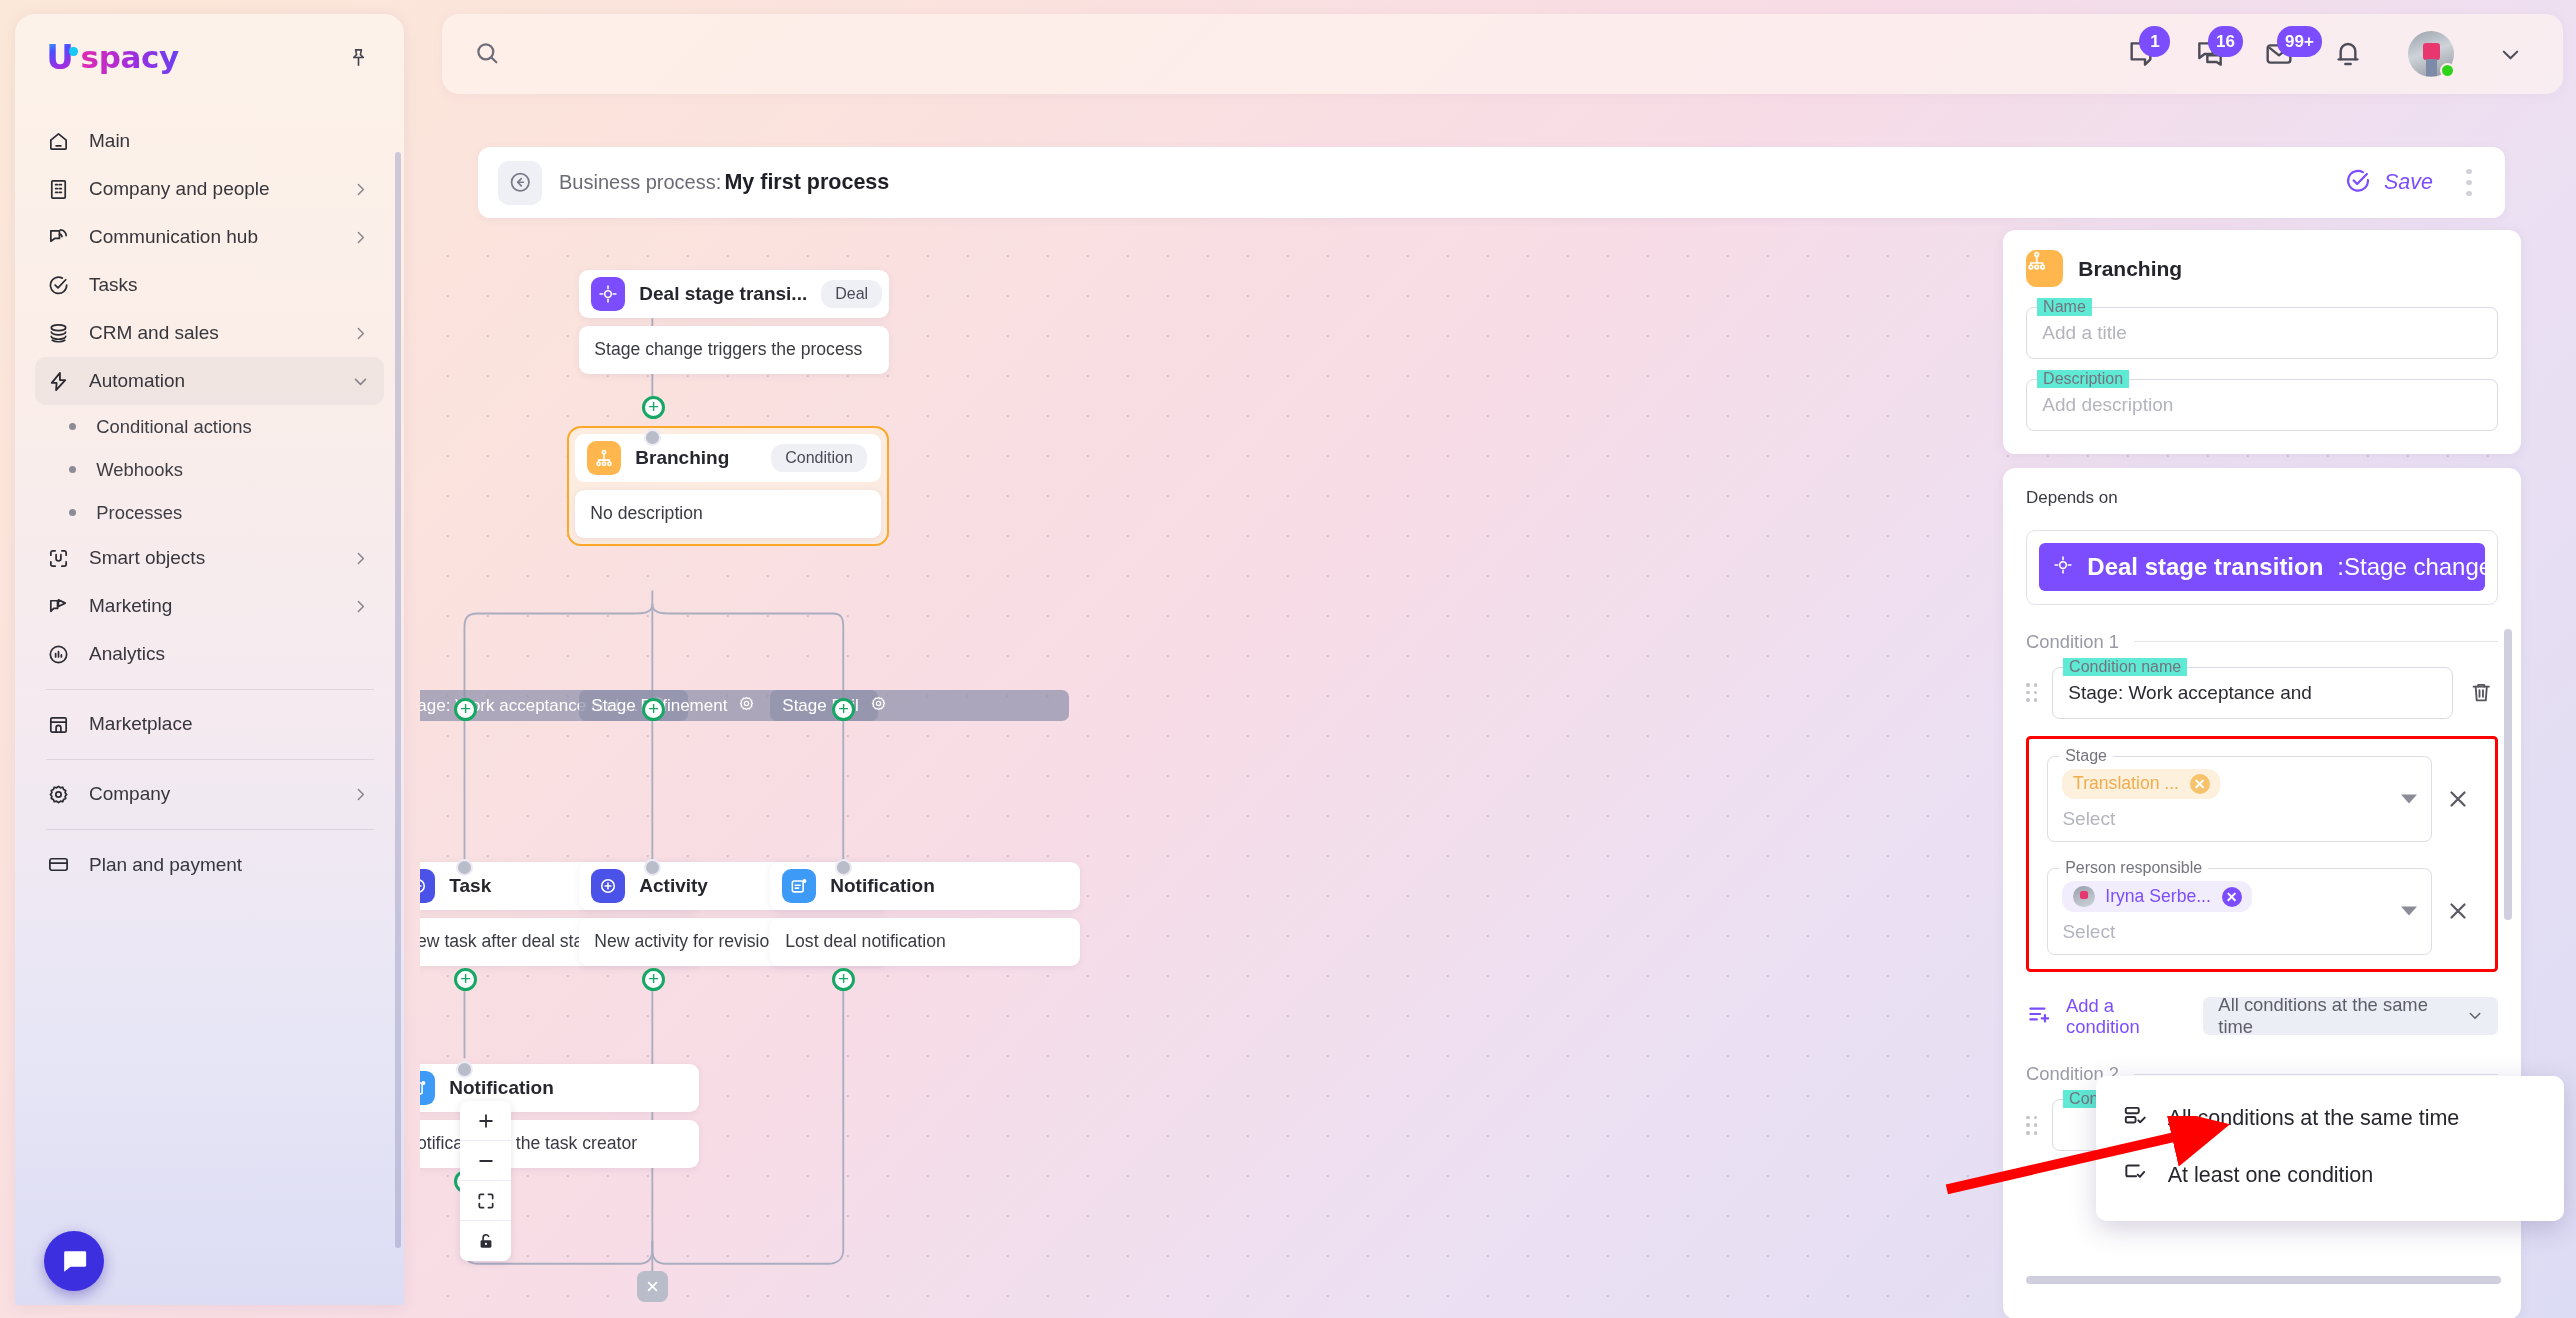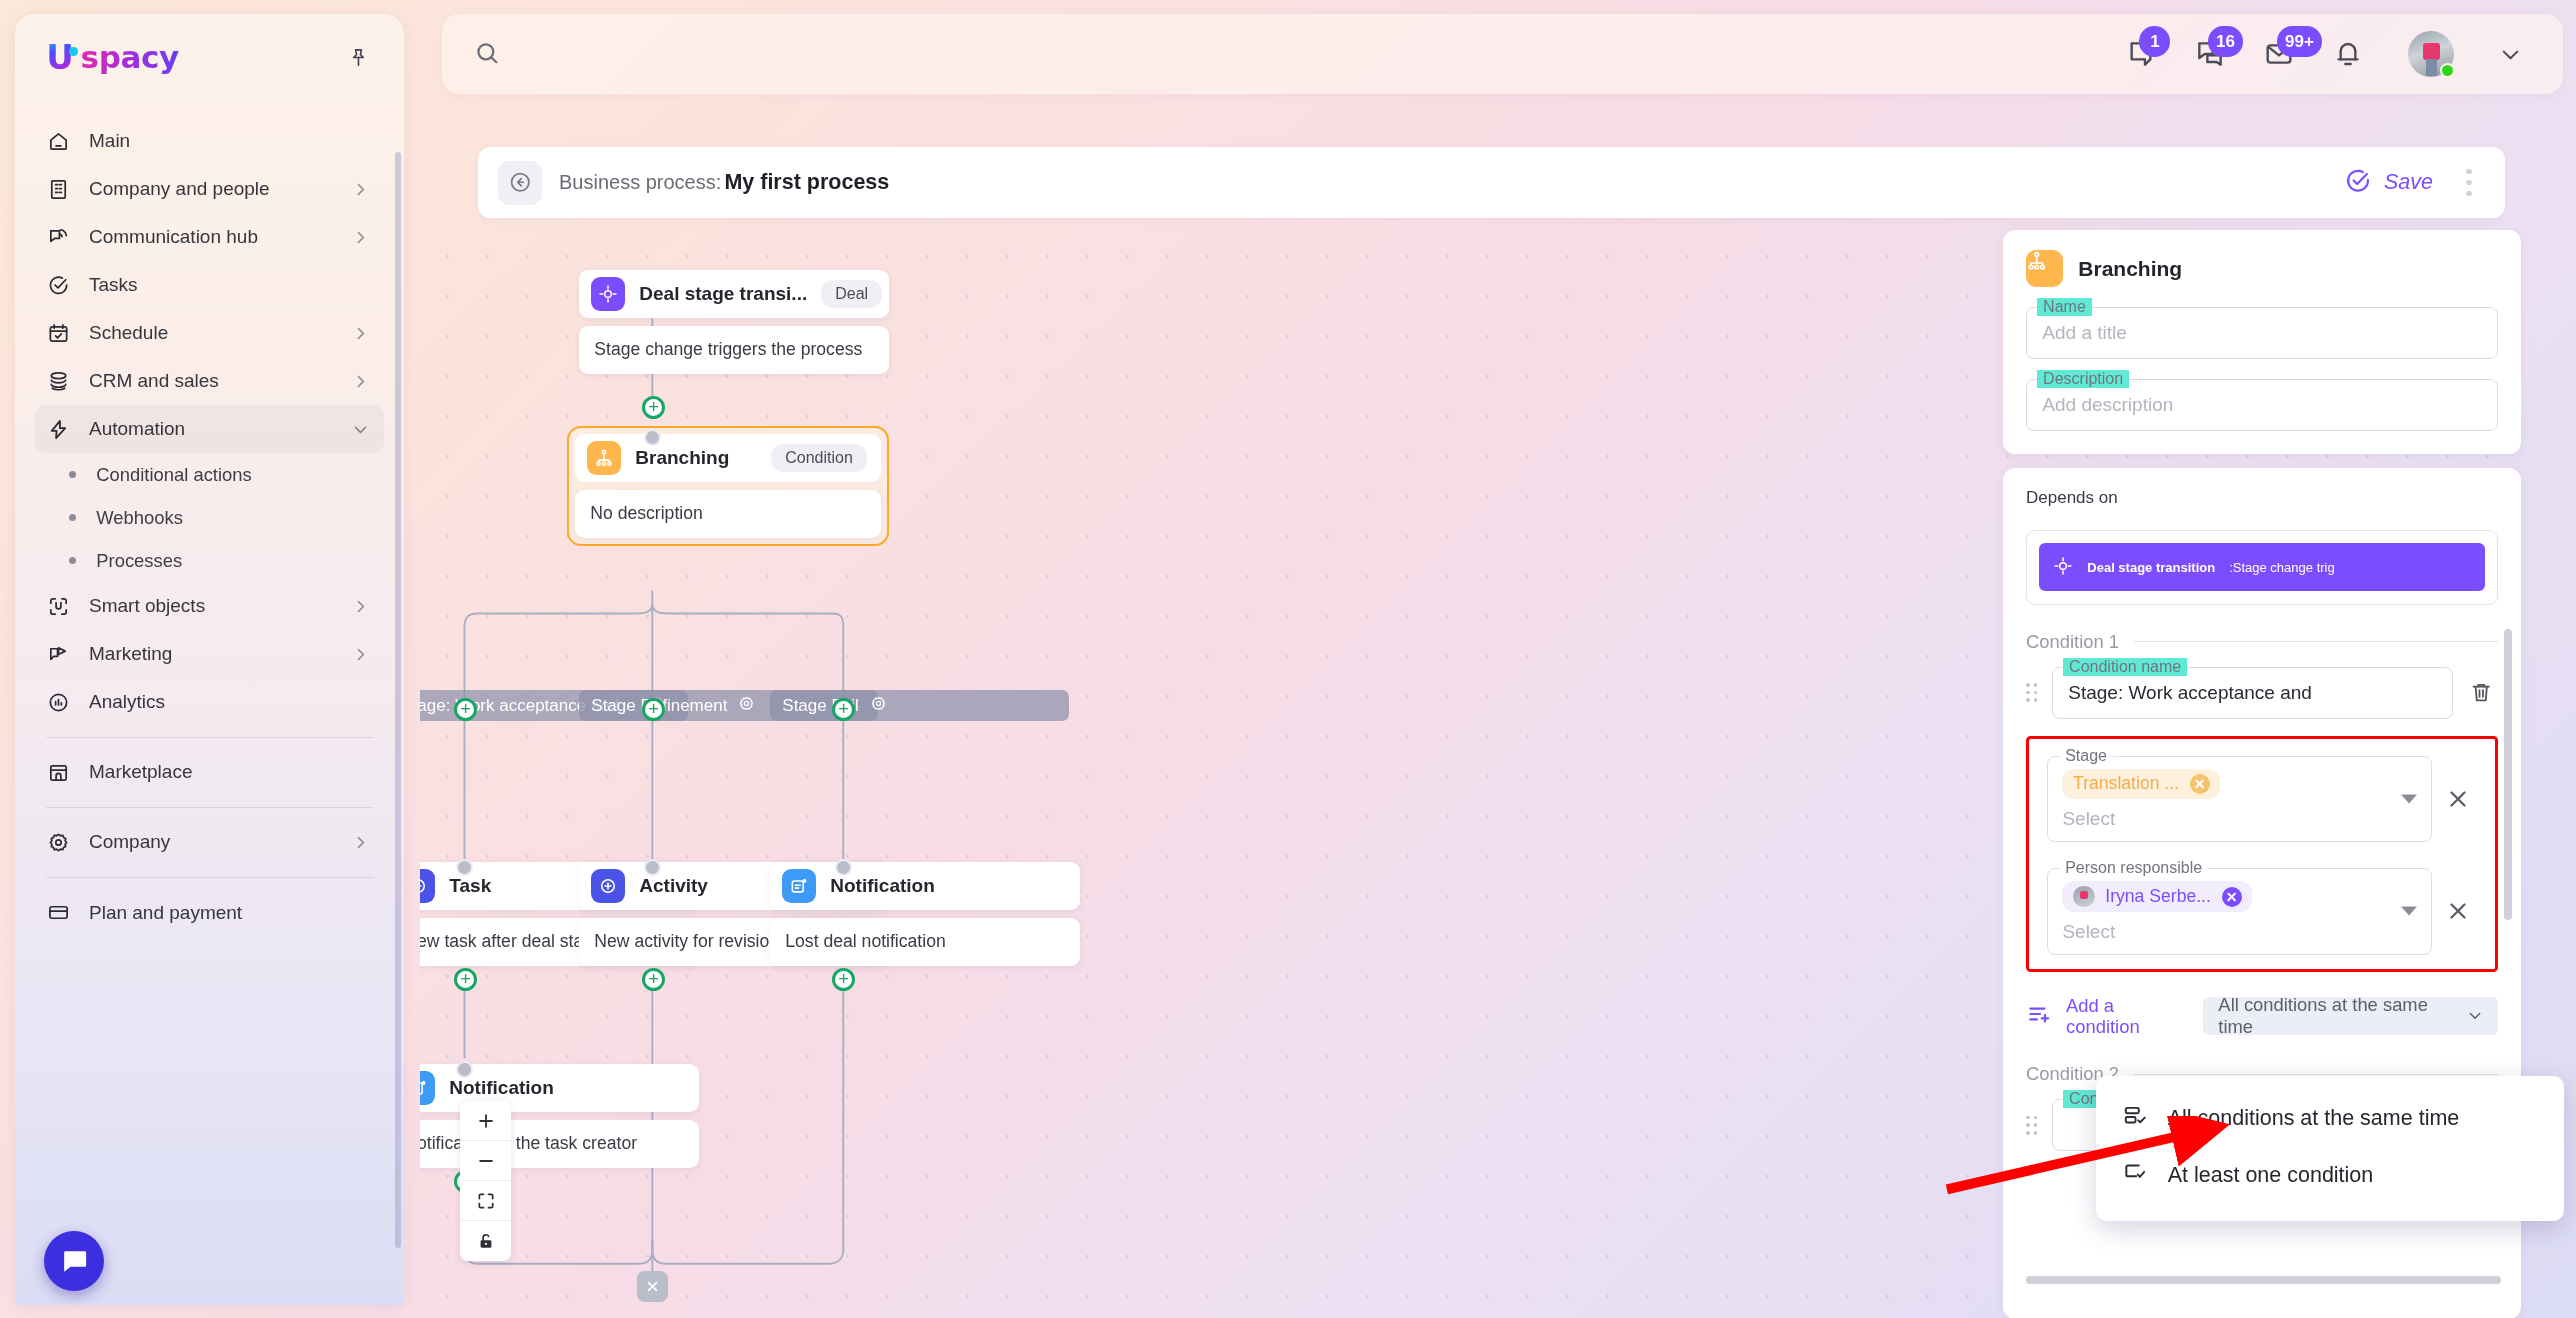--- a/index.html
+++ b/index.html
@@ -238,21 +238,21 @@
   .field input::placeholder { color:#b4b4bf; }
 
   #panel-body { flex:1 1 auto; padding: 20px 23px 0 23px; position:relative; overflow:hidden;}
   #depends-title { font-size:17px; color:#3a3a45; margin-bottom:22px; }
   #depends-box {
     border:1.2px solid #e1e1ea; border-radius:9.2px; padding:12.3px;
   }
   #depends-chip {
     background:#7c4dff; color:#fff; border-radius:6.1px; height:48px;
     display:flex; align-items:center; gap:14px; padding: 0 14px;
-    font-size:13px; font-weight:700; white-space:nowrap; overflow:hidden;
+    font-size:24px; font-weight:700; white-space:nowrap; overflow:hidden;
   }
   #depends-chip .sub { font-weight:400; }
 
   .cond-group { margin-top:26px; position:relative; }
   .cond-legend {
     display:flex; align-items:center; gap:15.3px; font-size:18.4px; color:#9a9aa6; margin-bottom:14px;
   }
   .cond-legend .rule { flex:1 1 auto; height:0.8px; background:#e2e2ea; }
   .cond-row { display:flex; align-items:center; gap:10.7px; }
   .drag-handle {
@@ -413,35 +413,20 @@
         <span class="ic">
           <svg width="23" height="23" viewBox="0 0 24 24" fill="none" stroke="#2b2b33" stroke-width="1.8" stroke-linecap="round" stroke-linejoin="round">
               <path d="M20.5 11.5A8.5 8.5 0 1 1 16 4.3"></path>
               <path d="m8.5 11.5 3 3 8-8.5"></path>
             </svg>
         </span>
         <span class="lbl">Tasks</span>
       </div>
 
 
-      <div class="nav-item">
-        <span class="ic">
-          <svg width="23" height="23" viewBox="0 0 24 24" fill="none" stroke="#2b2b33" stroke-width="1.8" stroke-linecap="round" stroke-linejoin="round">
-              <rect x="3.5" y="5" width="17" height="15" rx="2"></rect>
-              <path d="M7.5 3v3.5M16.5 3v3.5M3.5 9.5h17"></path>
-              <path d="m9 14.5 2 2 4-4"></path>
-            </svg>
-        </span>
-        <span class="lbl">Schedule</span>
-        <span class="chev">
-          <svg width="17" height="17" viewBox="0 0 24 24" fill="none" stroke="#50505a" stroke-width="2.2" stroke-linecap="round" stroke-linejoin="round">
-              <path d="m9 5 7 7-7 7"></path>
-            </svg>
-        </span>
-      </div>
 
       <div class="nav-item">
         <span class="ic">
           <svg width="23" height="23" viewBox="0 0 24 24" fill="none" stroke="#2b2b33" stroke-width="1.8" stroke-linecap="round" stroke-linejoin="round">
               <ellipse cx="12" cy="6" rx="7.5" ry="3"></ellipse>
               <path d="M4.5 10.5c0 1.6 3.4 3 7.5 3s7.5-1.4 7.5-3"></path>
               <path d="M4.5 15c0 1.6 3.4 3 7.5 3s7.5-1.4 7.5-3"></path>
               <path d="M5.5 19c1.4 1 3.8 1.6 6.5 1.6s5.1-.6 6.5-1.6"></path>
             </svg>
         </span>

